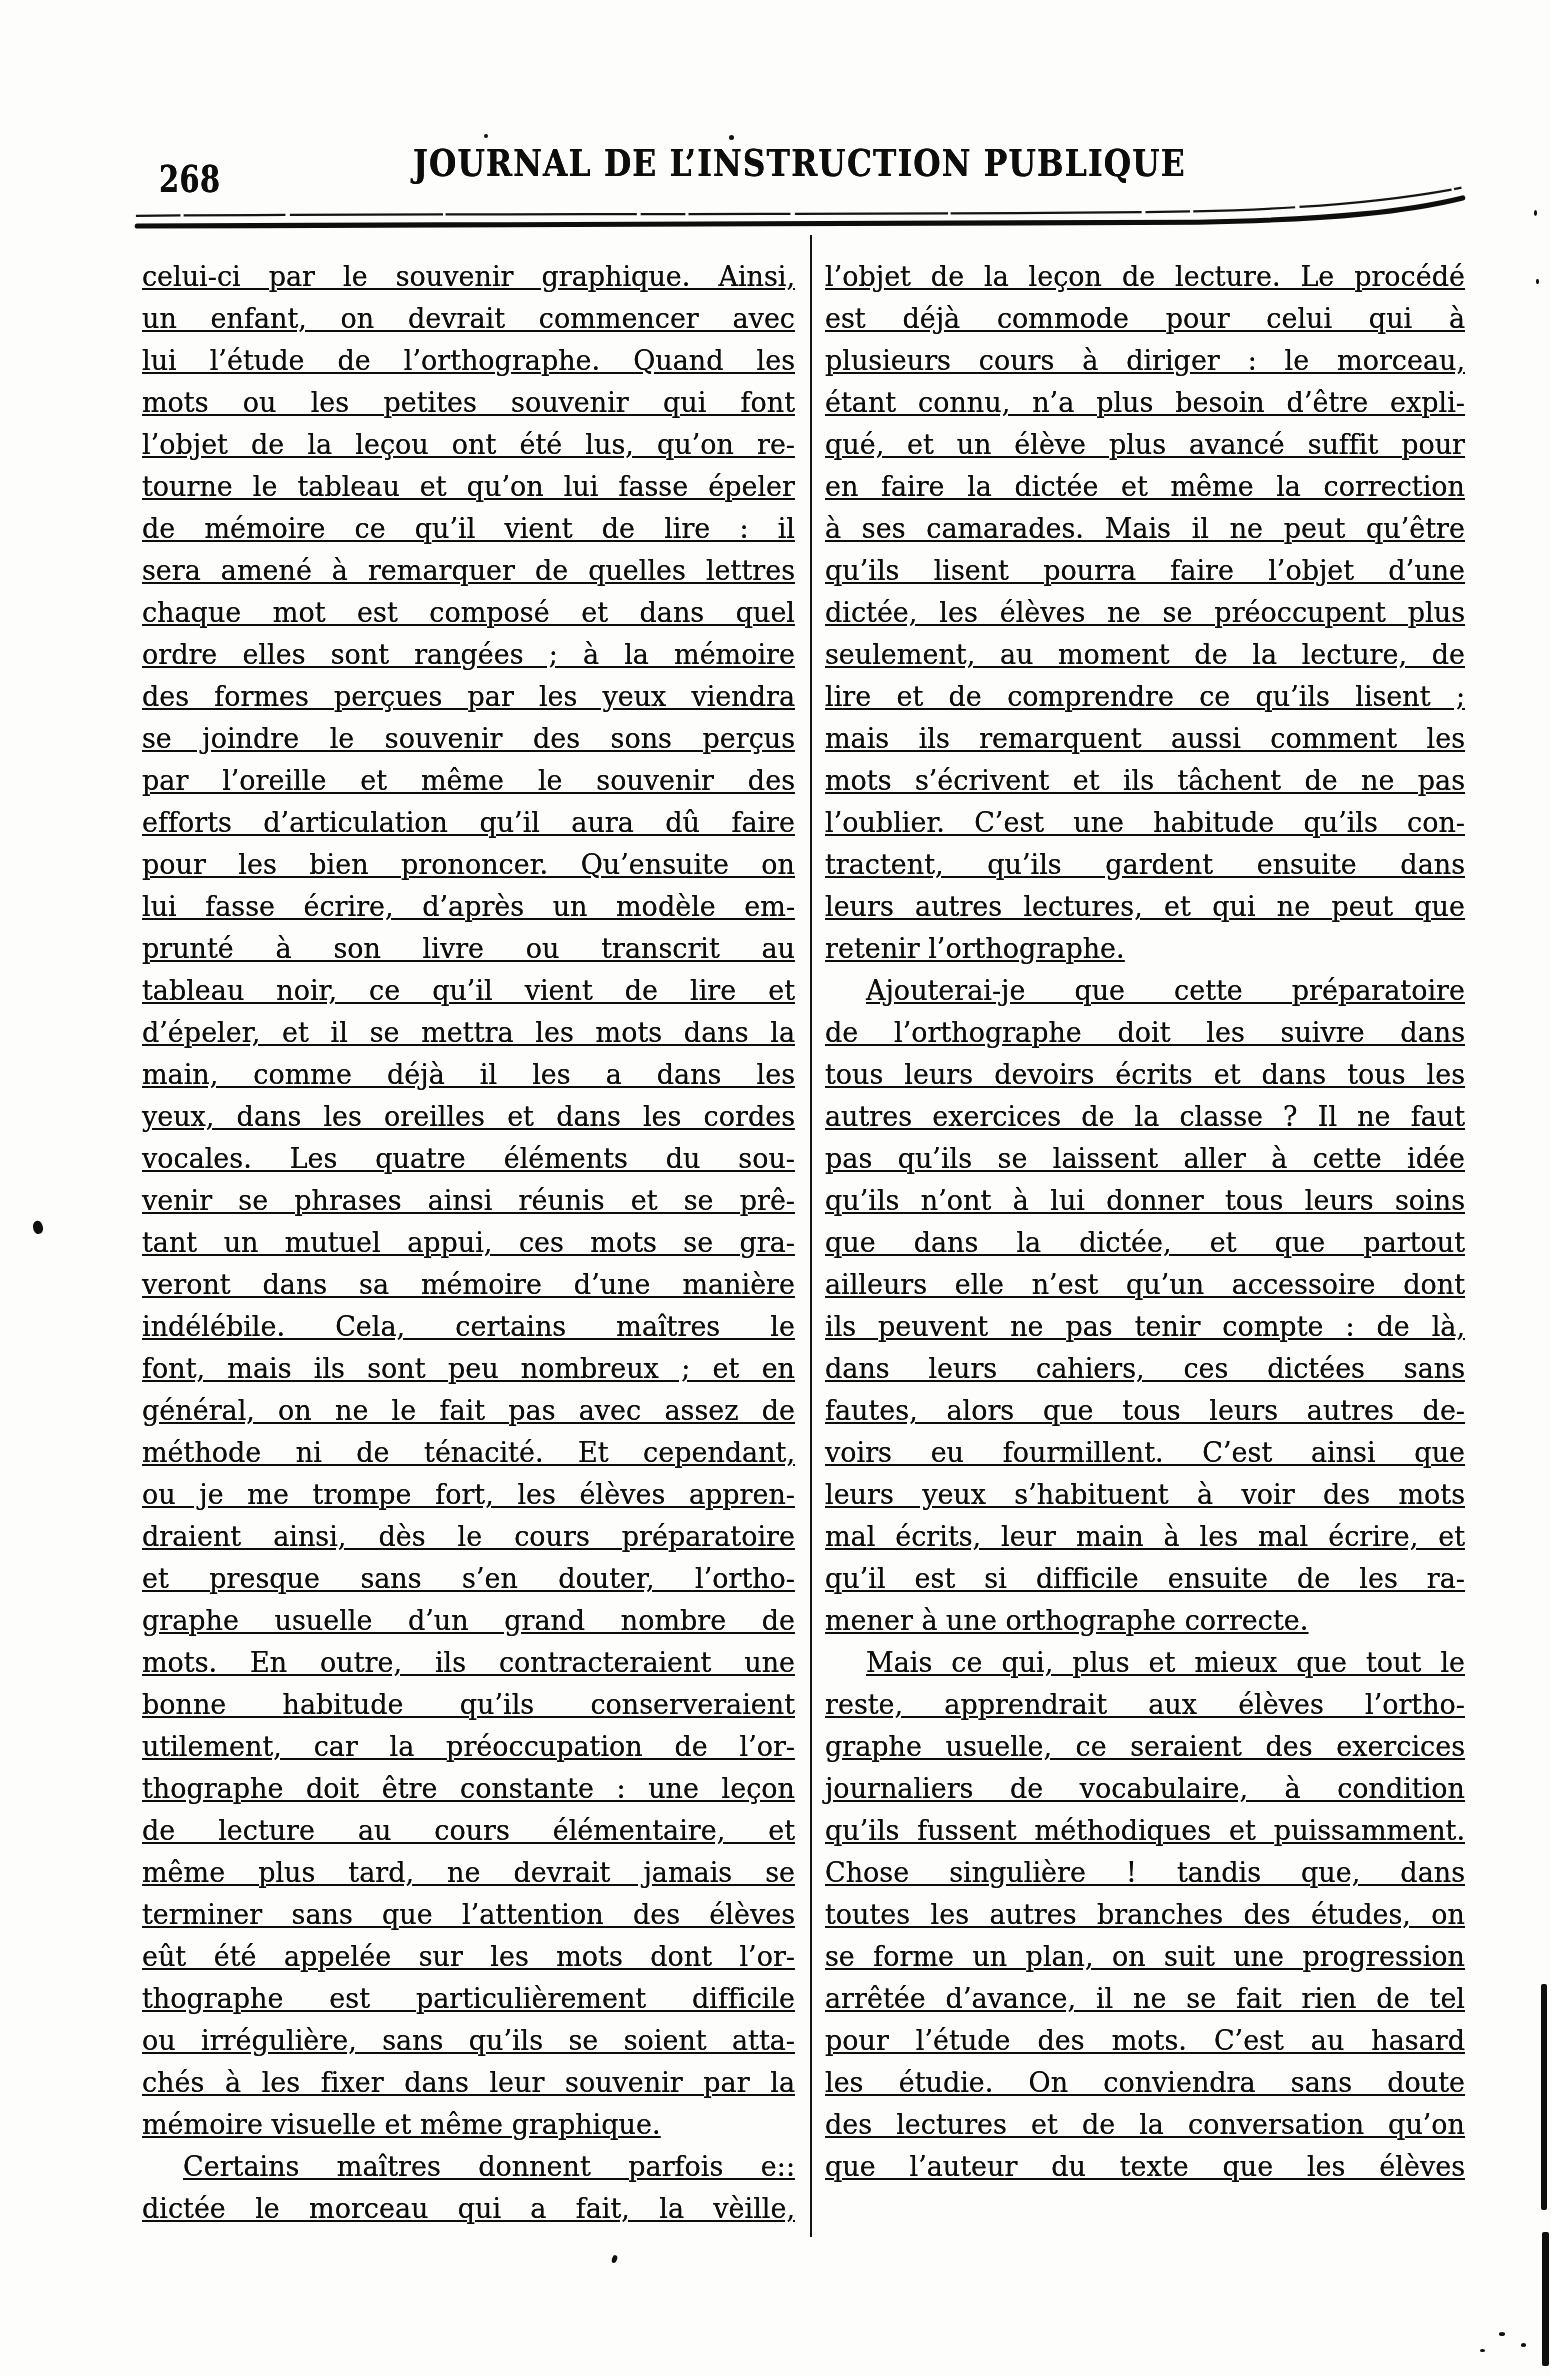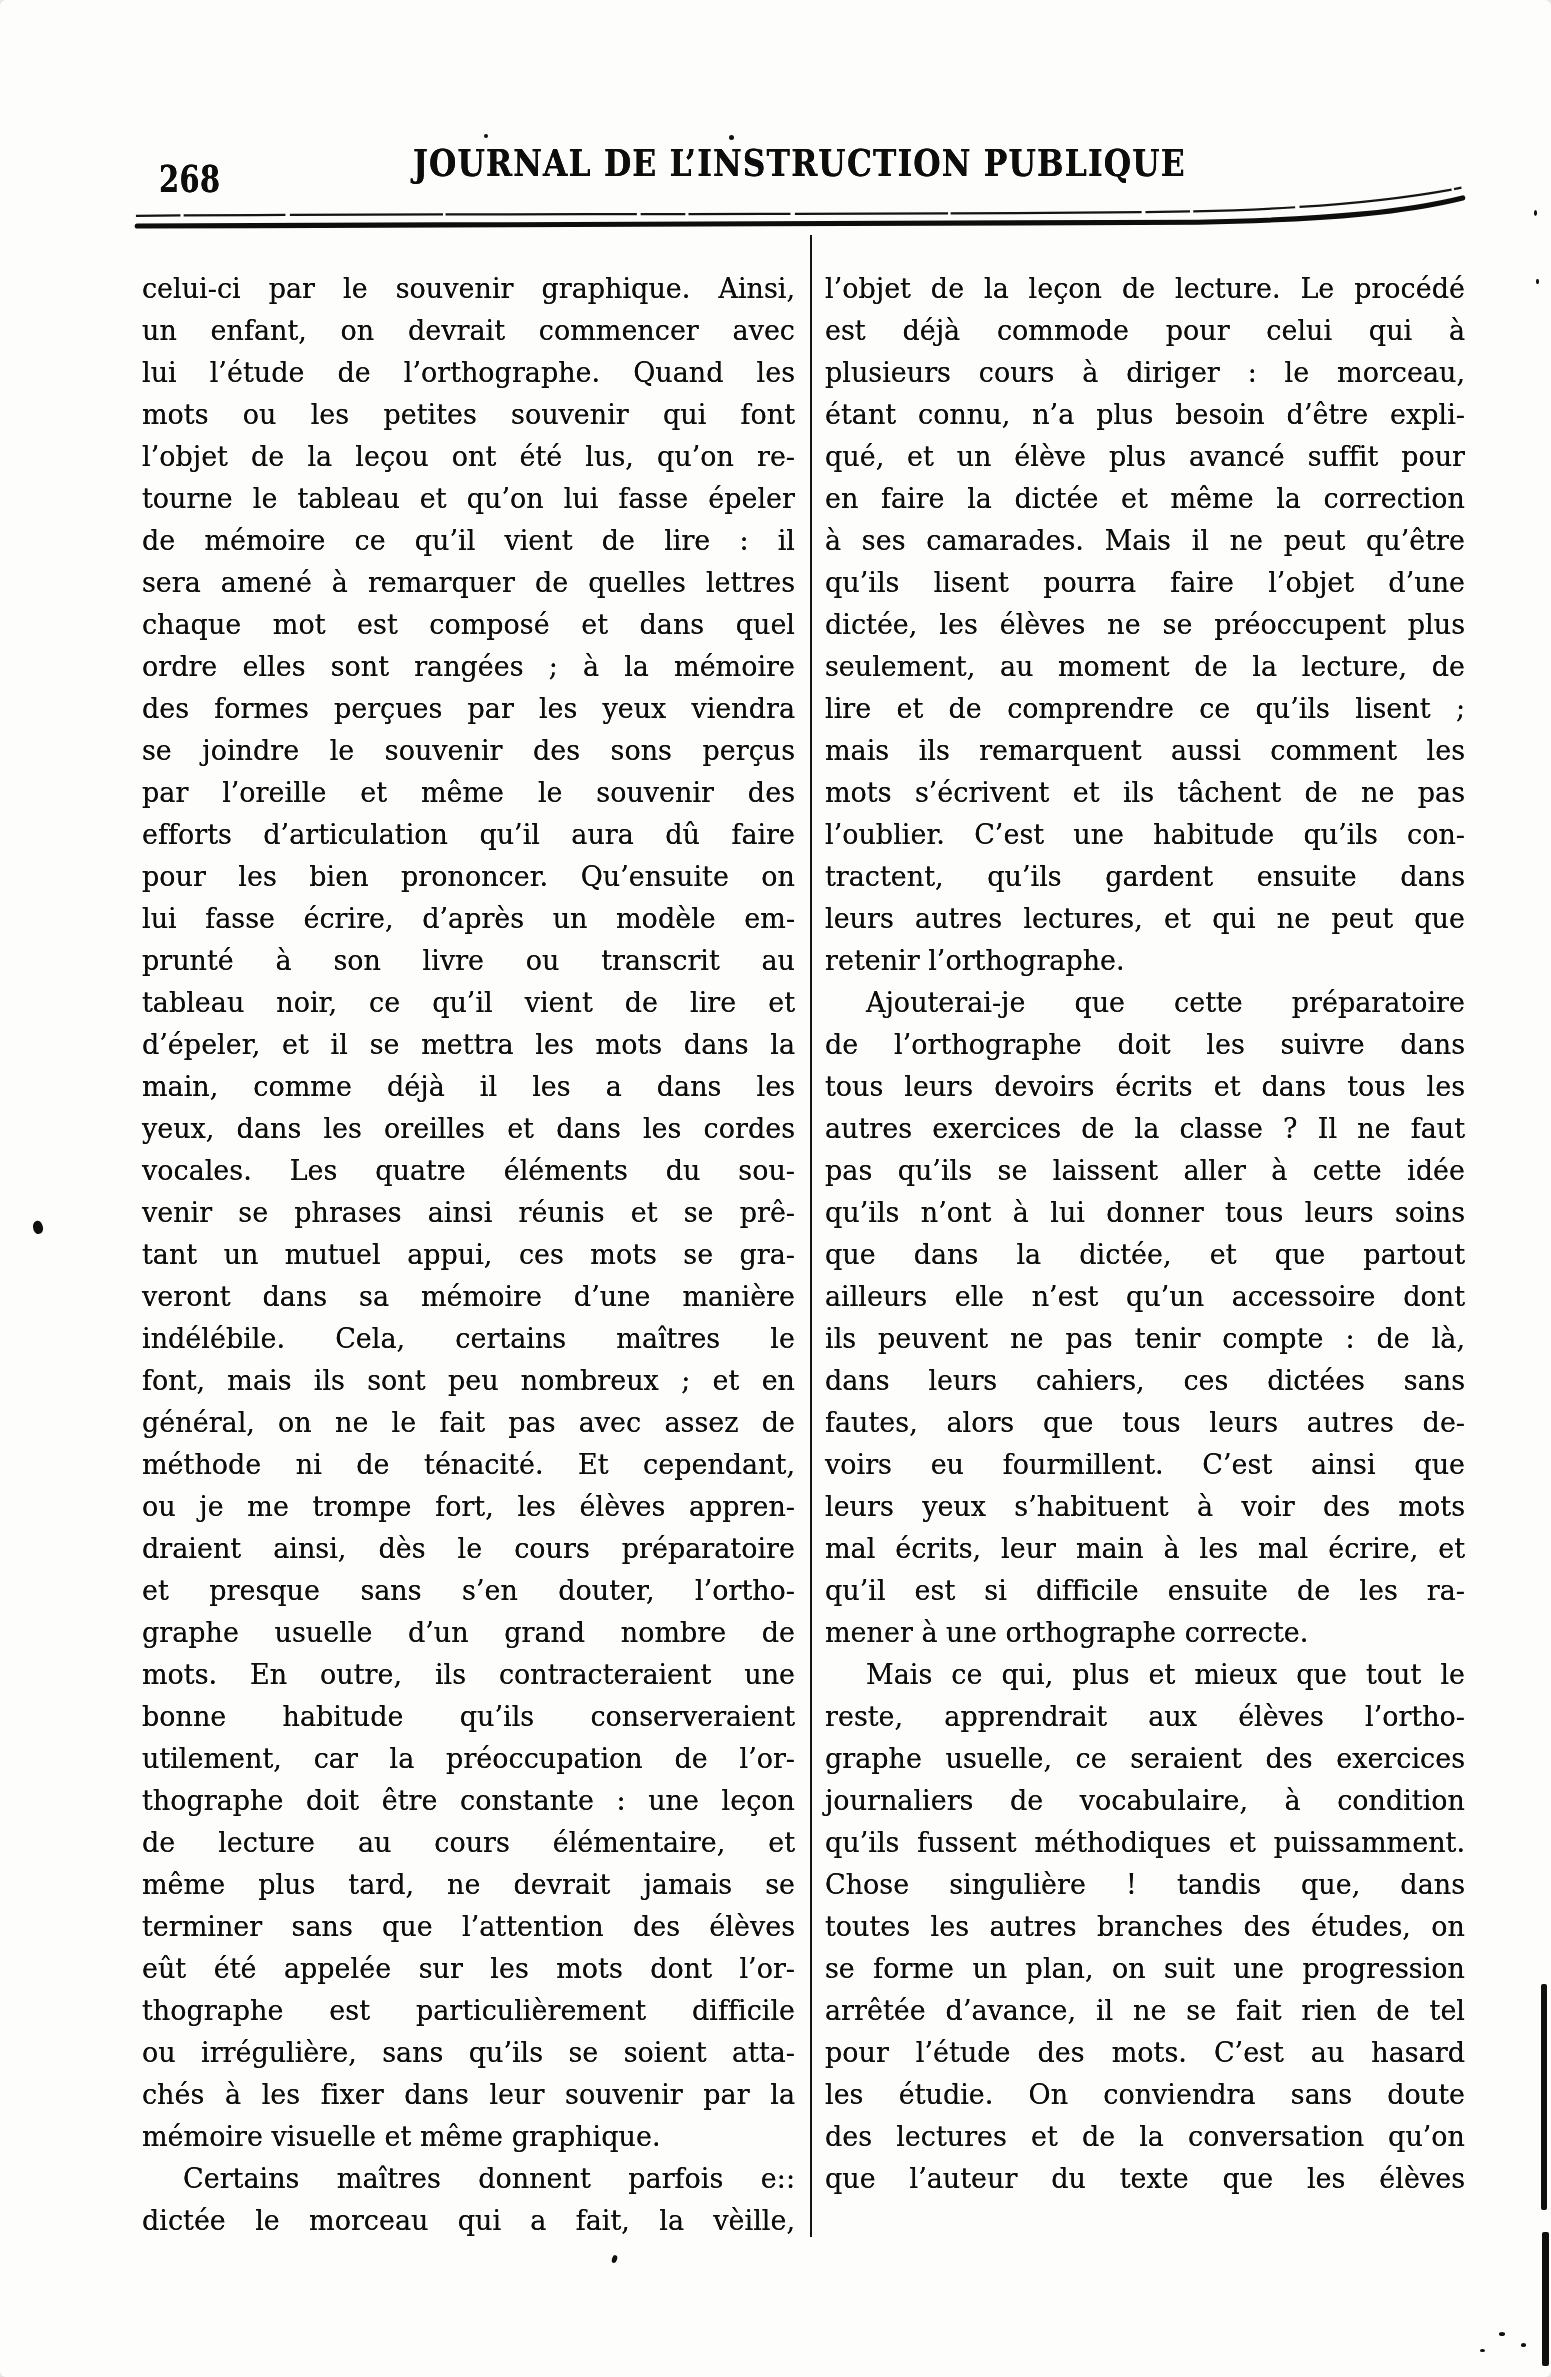--- a/index.html
+++ b/index.html
@@ -4,21 +4,20 @@
 <title>Journal de l'instruction publique — p. 268</title>
 <style>
   html,body{margin:0;padding:0;background:#e8e6e0;}
   .page{
     position:relative;
     width:1551px;height:2377px;
     background:#fdfdfb;
     color:#0d0d0d;
     font-family:"DejaVu Serif","Liberation Serif",serif;
     overflow:hidden;
-    border-radius:6px;
   }
   
   .page-number{
     position:absolute;left:159px;top:161px;
     font-size:37px;font-weight:bold;line-height:37px;
     transform:scaleX(0.78);transform-origin:left top;
     letter-spacing:0.6px;
     text-shadow:0 0 0.6px currentColor;
   }
   .header-title{
@@ -30,24 +29,25 @@
     text-shadow:0 0 0.6px currentColor;
   }
   .rules{position:absolute;left:127px;top:166px;width:1351px;height:83px;}
   
   .divider{
     position:absolute;left:810px;top:235px;width:1.9px;height:2002px;
     background:#141414;
   }
   
   .col{
-    position:absolute;top:268px;
+    position:absolute;top:256px;
     font-size:27px;line-height:42px;
     text-shadow:0 0 0.5px rgba(10,10,10,0.85);
     font-variant-ligatures:none;
+    text-decoration:underline;
   }
   .col-left{left:142px;width:653px;}
   .col-right{left:825px;width:640px;}
   .line{
     height:42px;
     text-align:justify;
     text-align-last:justify;
     overflow:visible;
     white-space:normal;
   }

